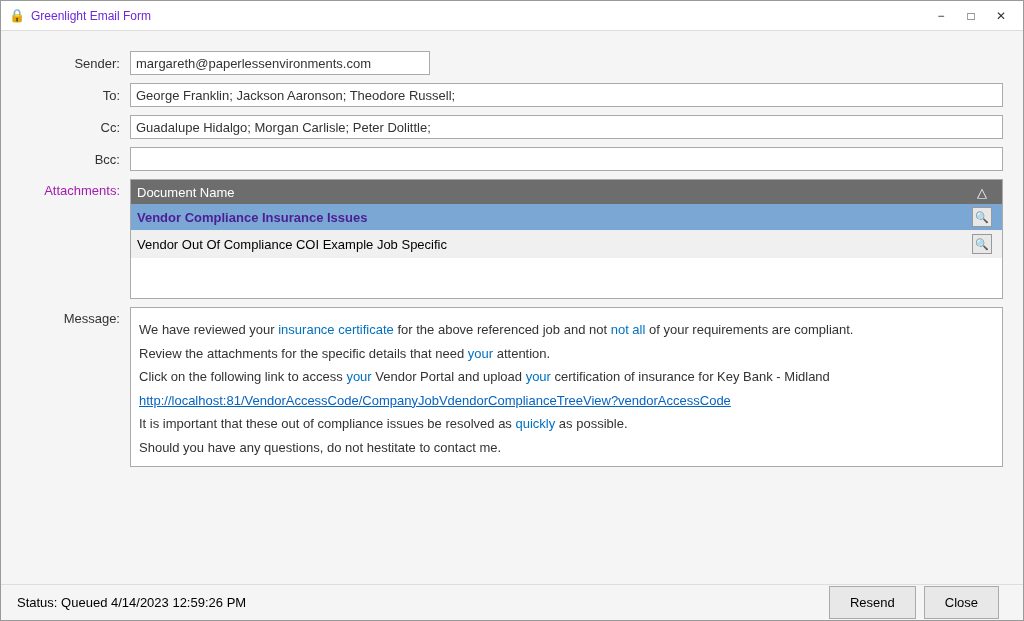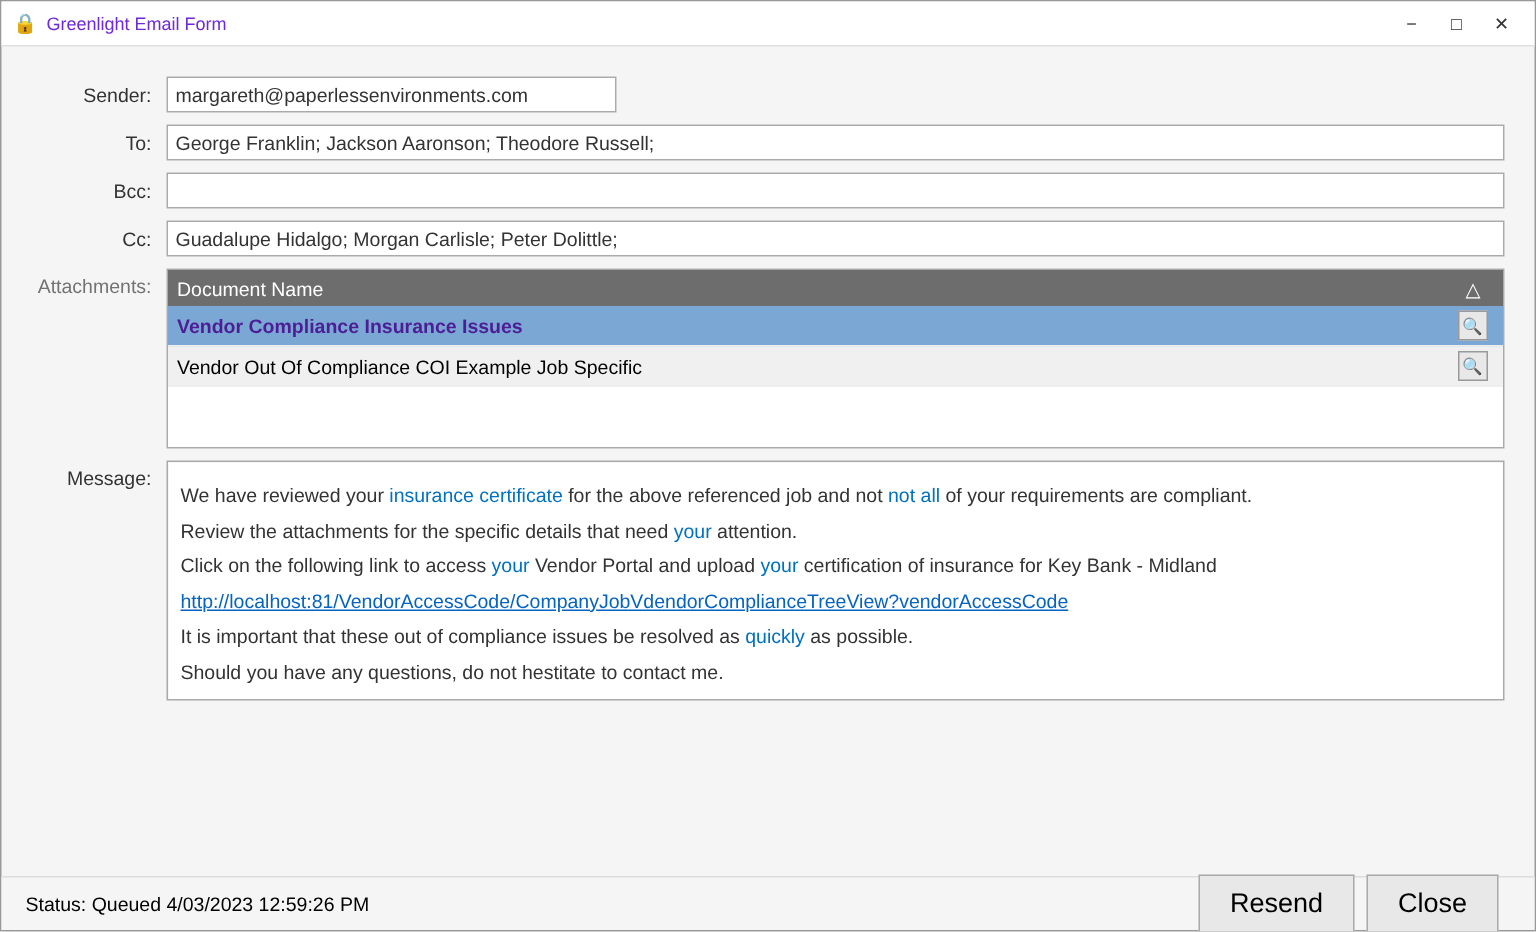--- a/index.html
+++ b/index.html
@@ -61,20 +61,21 @@
       font-size: 12px;
       color: #333;
     }
 
     .content {
       flex: 1;
       padding: 20px 20px 10px 20px;
       display: flex;
       flex-direction: column;
       gap: 0;
+      margin-left: 19px;
     }
 
     .form-row {
       display: flex;
       align-items: center;
       margin-bottom: 8px;
     }
     .form-label {
       width: 90px;
       text-align: right;
@@ -97,21 +98,21 @@
     .attachments-section {
       display: flex;
       align-items: flex-start;
       margin-bottom: 8px;
     }
     .attachments-label {
       width: 90px;
       text-align: right;
       padding-right: 10px;
       font-size: 13px;
-      color: #737373;
+      color: #a21caf;
       flex-shrink: 0;
       padding-top: 4px;
     }
     .attachments-table {
       flex: 1;
       border: 1px solid #aaa;
       background: #fff;
       height: 120px;
       display: flex;
       flex-direction: column;
@@ -208,21 +209,21 @@
       color: #000;
     }
     .status-bar .status-text { flex: 1; }
     .bottom-buttons {
       display: flex;
       gap: 8px;
       margin-right: 8px;
     }
     .btn {
       padding: 8px 20px;
-      font-size: 18px;
+      font-size: 13px;
       border: 1px solid #aaa;
       background: #e8e8e8;
       cursor: pointer;
       min-width: 72px;
     }
   </style>
 </head>
 <body>
 
 <div class="window">
@@ -243,27 +244,27 @@
       <label class="form-label">Sender:</label>
       <input class="form-input" type="text" style="max-width: 300px;" value="margareth@paperlessenvironments.com">
     </div>
 
     <div class="form-row">
       <label class="form-label">To:</label>
       <input class="form-input" type="text" value="George Franklin; Jackson Aaronson; Theodore Russell;" style="">
     </div>
 
     <div class="form-row">
+      <label class="form-label">Cc:</label>
+      <input class="form-input" type="text" value="Guadalupe Hidalgo; Morgan Carlisle; Peter Dolittle;" style="">
+    </div>
+
+    <div class="form-row">
       <label class="form-label">Bcc:</label>
       <input class="form-input" type="text" value="" style="">
-    </div>
-
-    <div class="form-row">
-      <label class="form-label">Cc:</label>
-      <input class="form-input" type="text" value="Guadalupe Hidalgo; Morgan Carlisle; Peter Dolittle;" style="">
     </div>
 
 
     <div class="attachments-section">
       <label class="attachments-label">Attachments:</label>
       <div class="attachments-table">
         <div class="attachments-header">
           <span class="col-name">Document Name</span>
           <span class="col-icon">△</span>
         </div>
@@ -305,20 +306,20 @@
           Should you have any questions, do not hestitate to contact me.
         </div>
       </div>
     </div>
 
   </div>
 
   <div class="status-bar">
     <span class="status-text">
       <span>Status:</span>
-      <span>Queued 4/03/2023 12:59:26 PM</span>
+      <span>Queued 4/14/2023 12:59:26 PM</span>
     </span>
     <div class="bottom-buttons">
       <button class="btn">Resend</button>
       <button class="btn">Close</button>
     </div>
   </div>
 </div>
 
 </body></html>

